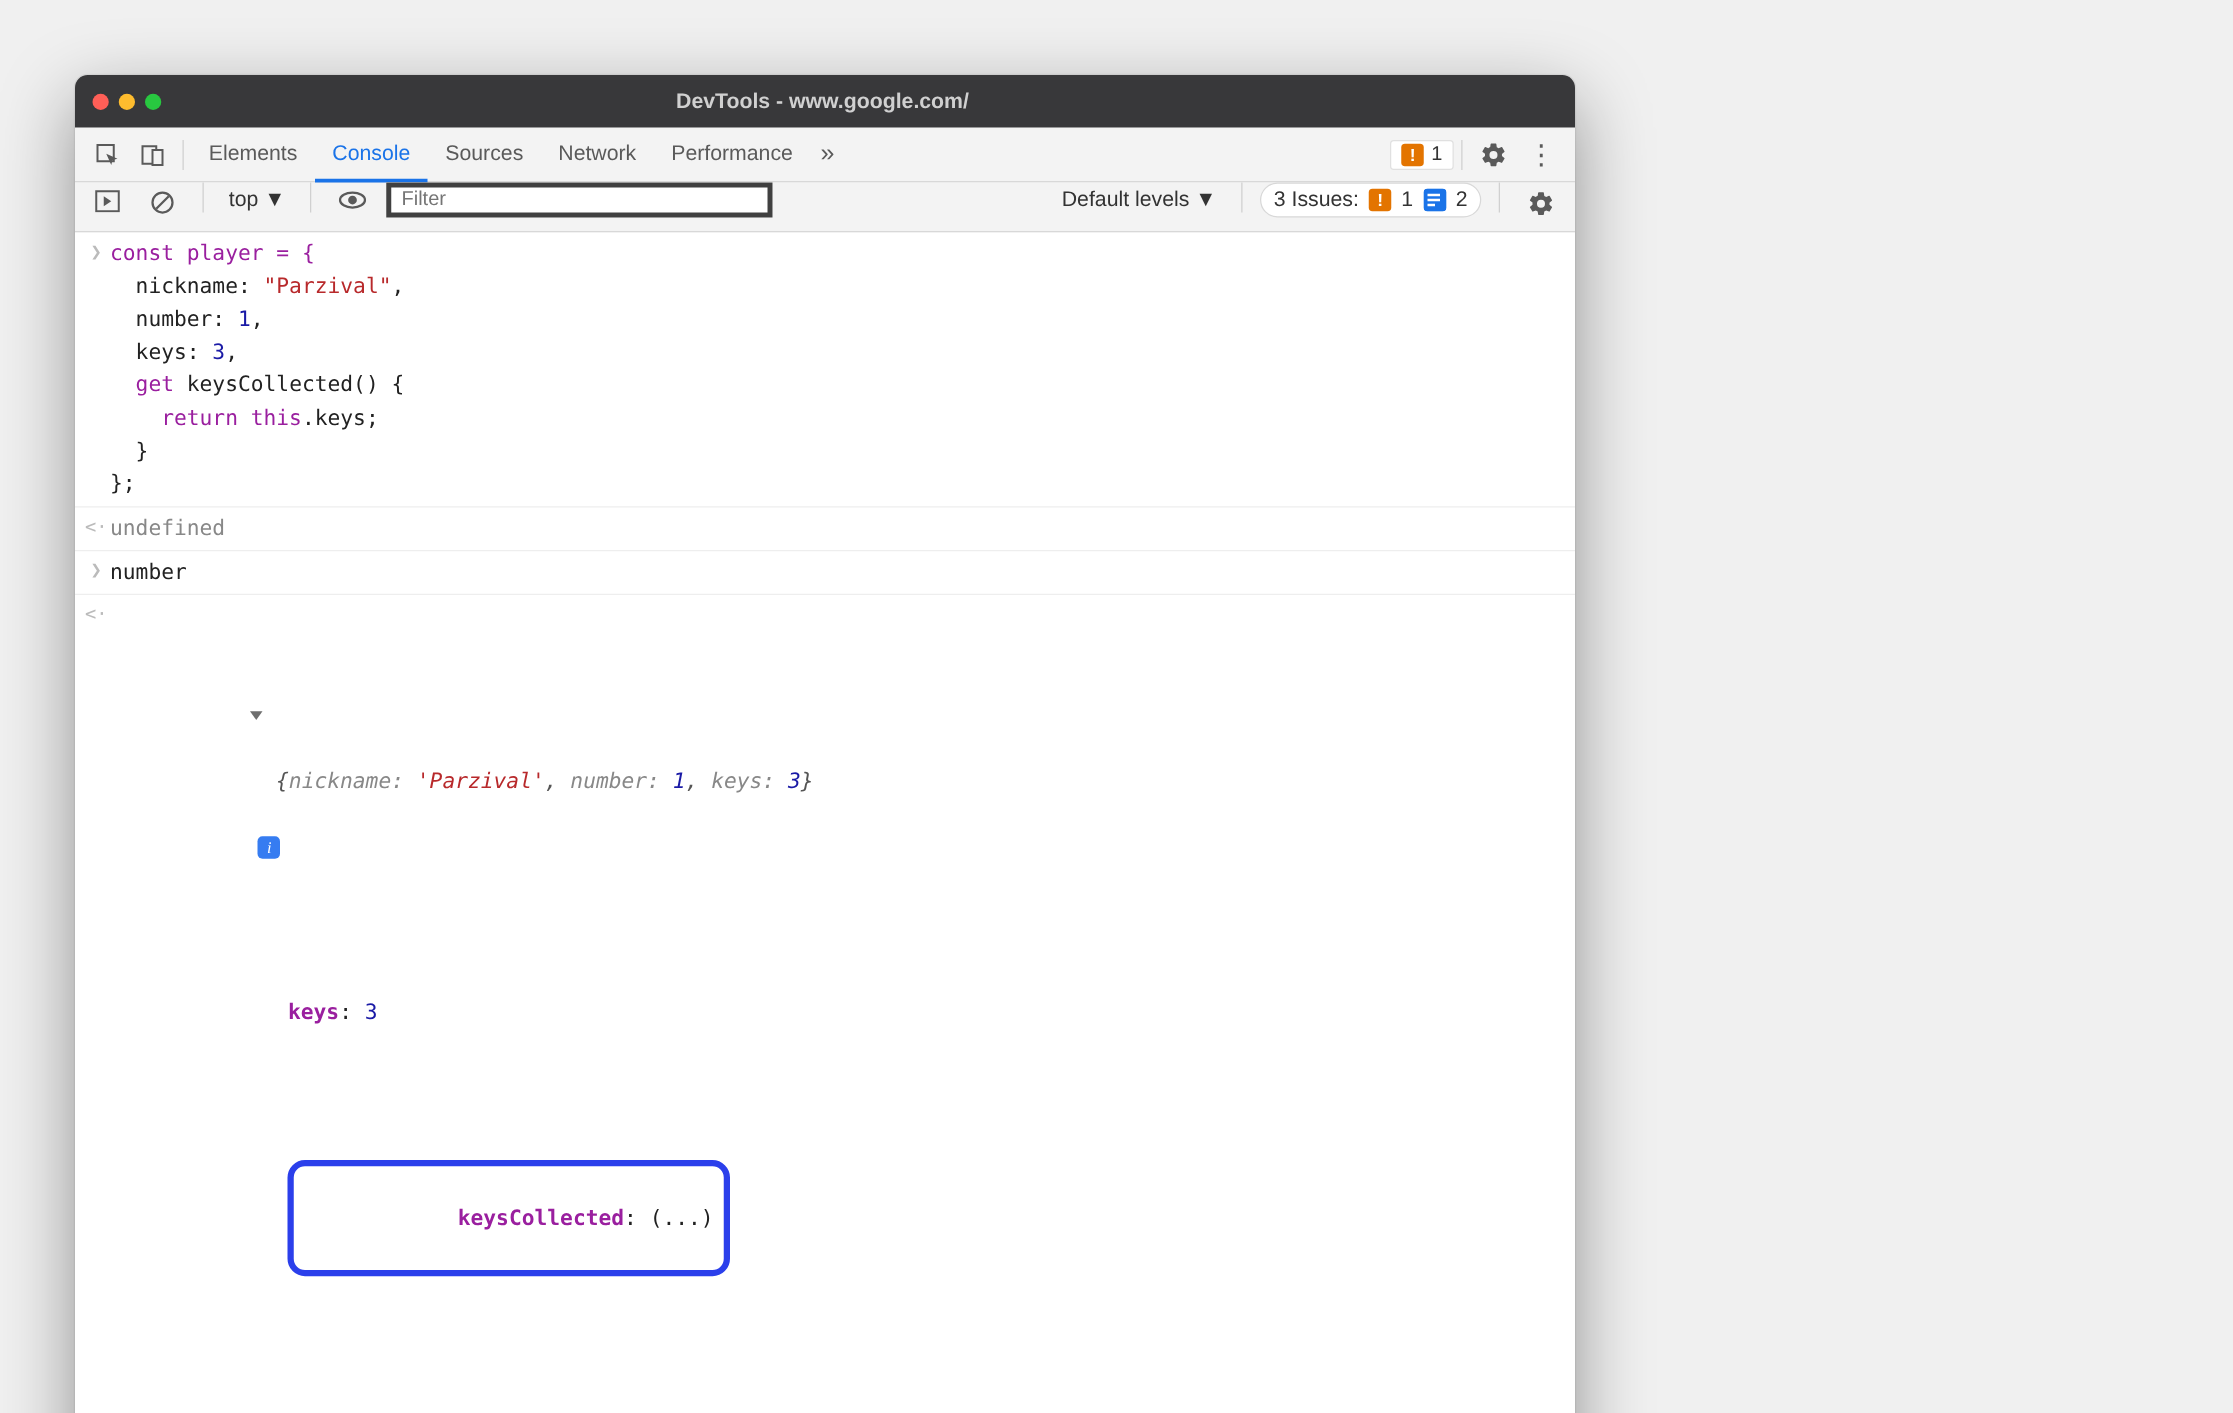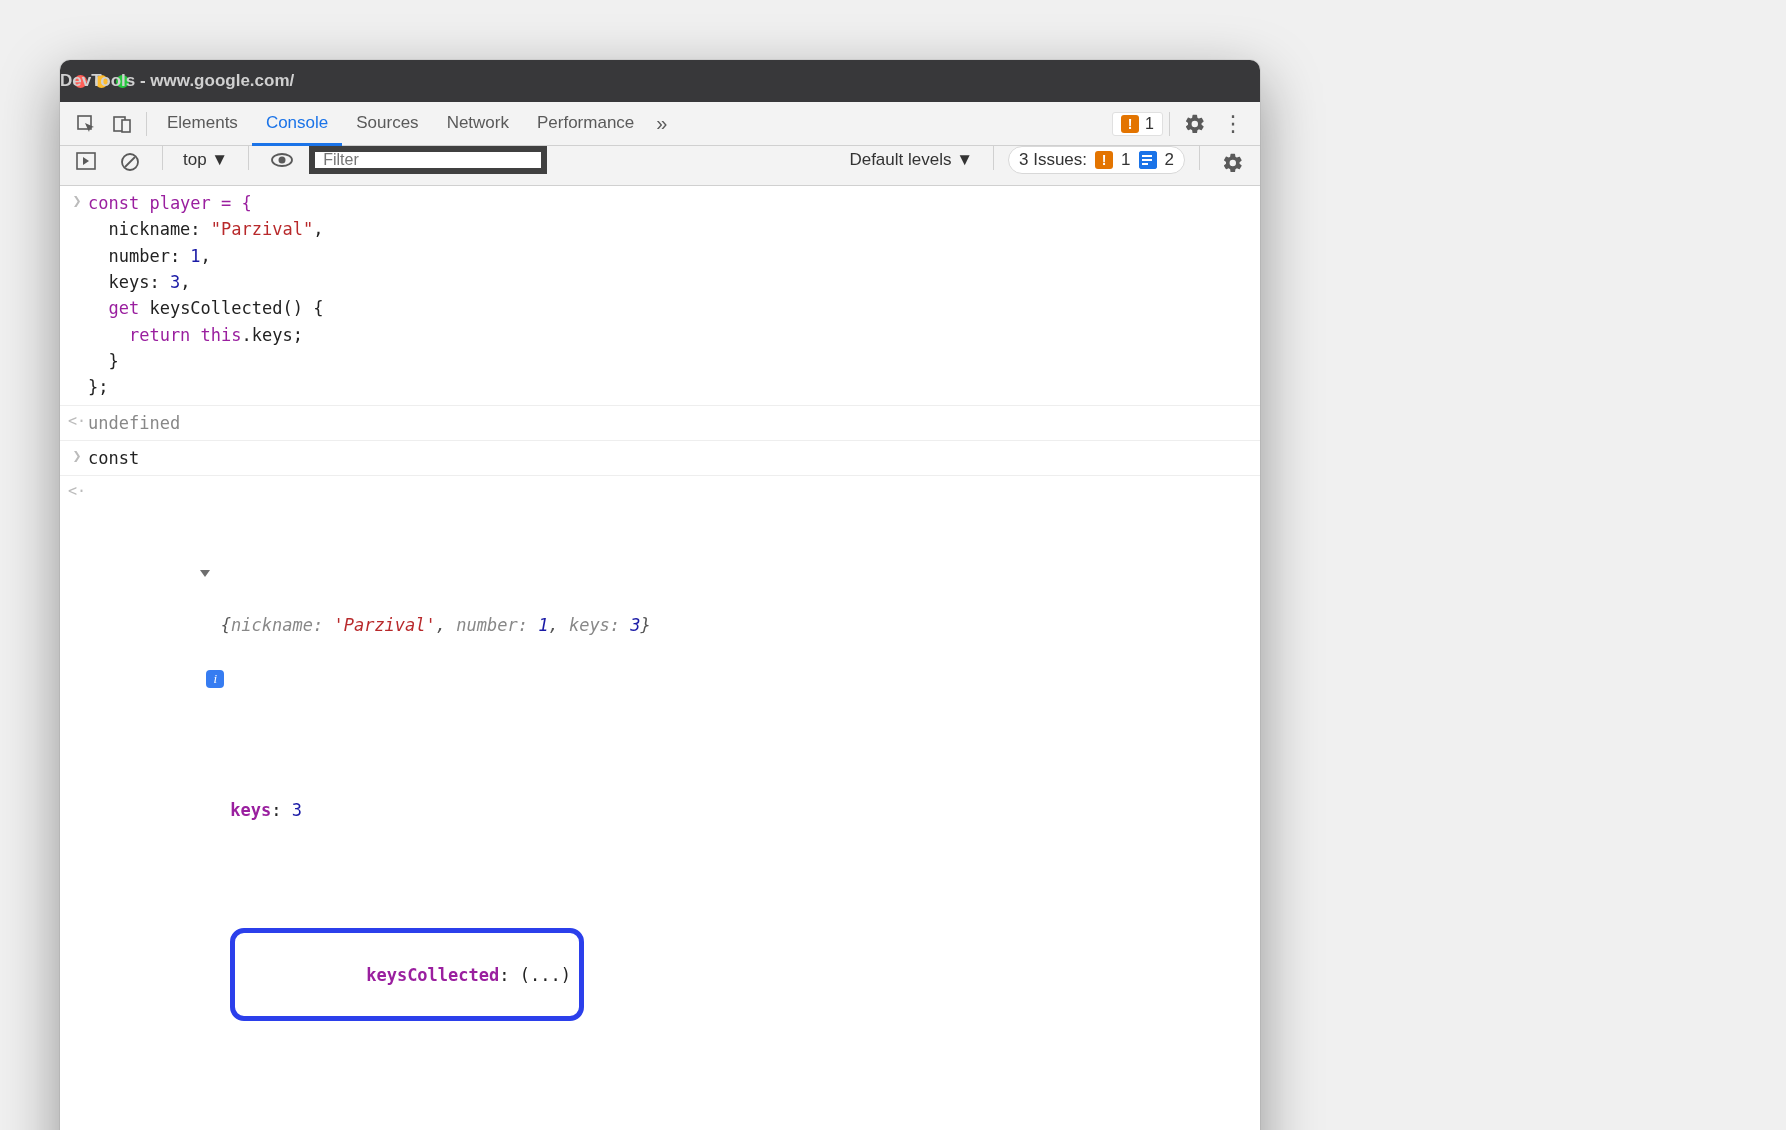--- a/index.html
+++ b/index.html
@@ -22,21 +22,21 @@
   align-items: center;
   position: relative;
   padding: 0 14px;
 }
 .traffic { display: flex; gap: 8px; }
 .dot { width: 13px; height: 13px; border-radius: 50%; }
 .dot.red { background: #ff5f57; }
 .dot.yellow { background: #febc2e; }
 .dot.green { background: #28c840; }
 .win-title {
-  position: absolute; left: 0; right: 4px; 
+  position: absolute; left: 0; right: 4px; text-align: center;
   color: #d0d0d0; font-size: 17px; font-weight: 600;
   pointer-events: none;
 }
 .tabbar {
   display: flex; align-items: center; height: 44px;
   border-bottom: 1px solid #d0d0d0; padding: 0 8px;
   background: #f3f3f3;
 }
 .icon-btn {
   background: none; border: none; padding: 6px 8px;
@@ -62,21 +62,21 @@
 .toolbar2 {
   display: flex; align-items: flex-start; height: 40px;
   border-bottom: 1px solid #d0d0d0; padding: 0 8px; gap: 8px;
   background: #f3f3f3;
 }
 .ctx-select {
   background: none; border: none; font-size: 17px; color: #333;
   padding: 4px 6px; cursor: pointer;
 }
 .filter-input {
-  width: 238px; height: 28px; border: 6px solid #404040;
+  width: 309px; height: 28px; border: 4px solid #404040;
   background: #fff; padding: 0 8px; font-size: 16px; color: #666;
 }
 .levels {
   color: #333; font-size: 17px; cursor: pointer; padding: 4px 6px;
 }
 .issues-box {
   display: inline-flex; align-items: center; gap: 8px;
   background: #fff; border: 1px solid #d8d8d8; border-radius: 14px;
   padding: 3px 10px; font-size: 17px; color: #333;
 }
@@ -221,21 +221,21 @@
 <span class="plain">};</span></div>
     </div>
 
     <div class="row">
       <div class="gutter">&lt;·</div>
       <div class="content undef">undefined</div>
     </div>
 
     <div class="row">
       <div class="gutter">❯</div>
-      <div class="content plain">const</div>
+      <div class="content plain">number</div>
     </div>
 
     <div class="row noborder">
       <div class="gutter">&lt;·</div>
       <div class="content">
         <div class="expand-line">
           <span class="triangle-down"></span>
           <span class="obj-summary">
             <span>{</span><span class="key">nickname: </span><span class="val-str">'Parzival'</span><span>, </span><span class="key">number: </span><span class="val-num">1</span><span>, </span><span class="key">keys: </span><span class="val-num">3</span><span>}</span>
           </span>

